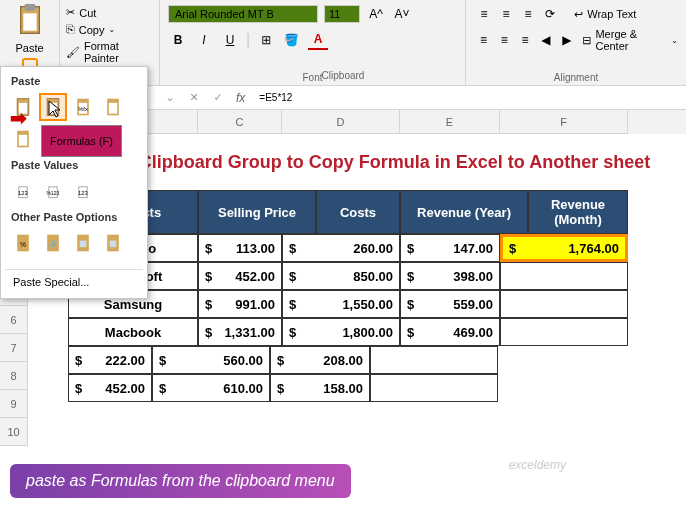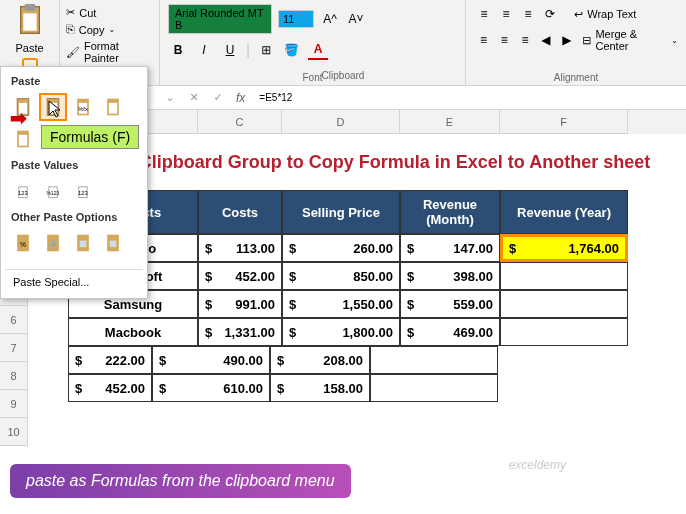--- a/index.html
+++ b/index.html
@@ -6,33 +6,33 @@
 body{background:#fff;width:686px;height:514px;position:relative;overflow:hidden}
 .ribbon{background:#f3f2f1;border-bottom:1px solid #d4d4d4;height:86px;display:flex;position:relative}
 .paste-section{width:60px;padding:4px;text-align:center;border-right:1px solid #d4d4d4;position:relative}
 .paste-section svg{width:28px;height:32px}
 .paste-label{font-size:11px;margin-top:2px}
 .paste-arrow{font-size:9px;color:#666;border:2px solid #ff8c00;border-radius:3px;display:inline-block;width:16px;height:12px;line-height:10px}
 .clip-actions{width:100px;padding:4px 2px;font-size:11px;border-right:1px solid #d4d4d4}
 .clip-actions div{padding:2px 4px;display:flex;align-items:center;gap:4px}
 .font-section{flex:1;padding:4px 8px;border-right:1px solid #d4d4d4;position:relative}
 .font-row{display:flex;gap:6px;align-items:center;margin-bottom:6px}
-.font-name{border:1px solid #ccc;background:#15803d;padding:2px 6px;font-size:11px;width:104px}
-.font-size{border:1px solid #ccc;background:#0ea5e9;padding:2px 4px;font-size:11px;width:36px}
+.font-name{border:1px solid #ccc;background:#4d7c0f;padding:2px 6px;font-size:11px;width:150px}
+.font-size{border:1px solid #ccc;background:#4d7c0f;padding:2px 4px;font-size:11px;width:36px}
 .btn-sm{width:20px;height:20px;display:inline-flex;align-items:center;justify-content:center;font-size:12px;cursor:pointer}
 .align-section{width:220px;padding:4px 8px;position:relative}
 .align-row{display:flex;gap:2px;align-items:center;margin-bottom:4px}
 .section-label{position:absolute;bottom:2px;left:50%;transform:translateX(-50%);font-size:10px;color:#666}
 .paste-menu{position:absolute;top:66px;left:0;background:#fff;border:1px solid #c6c6c6;box-shadow:2px 2px 6px rgba(0,0,0,0.3);z-index:100;width:148px;padding:4px}
 .pm-head{font-size:11px;font-weight:600;padding:4px 6px;color:#333}
 .pm-icons{display:flex;gap:2px;padding:2px 4px;flex-wrap:wrap}
 .pm-icon{width:28px;height:28px;border:1px solid transparent;display:flex;align-items:center;justify-content:center;cursor:pointer;position:relative}
 .pm-icon.highlighted{border:2px solid #ff8c00;background:#fde8d4}
 .pm-special{font-size:11px;padding:6px 8px;border-top:1px solid #ddd;margin-top:10px;cursor:pointer}
-.tooltip{position:absolute;top:30px;left:0;background:#bef264;border:1px solid #888;padding:3px 8px;font-size:14px;white-space:nowrap;z-index:200}
+.tooltip{position:absolute;top:30px;left:0;background:#be185d;border:1px solid #888;padding:9px 8px;font-size:11px;white-space:nowrap;z-index:200}
 .red-arrow{position:absolute;top:106px;left:10px;color:#c00;font-size:20px;font-weight:bold;z-index:150}
 .formula-bar{display:flex;align-items:center;border-bottom:1px solid #d4d4d4;height:24px;background:#fff;padding-left:158px}
 .fb-btn{width:24px;height:20px;display:flex;align-items:center;justify-content:center;color:#999;font-size:11px}
 .fb-fx{font-style:italic;color:#666;font-size:12px;padding:0 6px}
 .fb-val{font-size:10px;padding-left:8px}
 .sheet{display:flex;position:relative}
 .row-heads{width:28px;background:#f3f2f1}
 .rh{height:28px;border-bottom:1px solid #d4d4d4;border-right:1px solid #d4d4d4;display:flex;align-items:center;justify-content:center;font-size:11px;color:#666}
 .rh.first{height:24px}
 .grid{flex:1;position:relative}
@@ -265,24 +265,24 @@
       <div class="ch w-d">D</div>
       <div class="ch w-e">E</div>
       <div class="ch w-f">F</div>
     </div>
     <div class="title-row">
       <div class="title-text">e Clipboard Group to Copy Formula in Excel to Another sheet</div>
     </div>
     <div class="tbl" style="margin-left:40px">
       <div class="trow thead-row" style="height:44px">
         <div class="tcell w-b">Products</div>
+        <div class="tcell w-d">Selling Price</div>
         <div class="tcell w-c">Costs</div>
-        <div class="tcell w-d">Selling Price</div>
+        <div class="tcell w-f">Revenue (Year)</div>
         <div class="tcell w-e">Revenue (Month)</div>
-        <div class="tcell w-f">Revenue (Year)</div>
       </div>
       <div id="tbody">
           <div class="trow">
             <div class="tcell w-b prod">Lenovo</div>
             <div class="tcell w-c money">
               <span class="cur">$</span>
               <span>113.00</span>
             </div>
             <div class="tcell w-d money">
               <span class="cur">$</span>
@@ -345,21 +345,21 @@
             </div>
             <div class="tcell w-f money"></div>
           </div>
           <div class="trow">
             <div class="tcell w-c money">
               <span class="cur">$</span>
               <span>222.00</span>
             </div>
             <div class="tcell w-d money">
               <span class="cur">$</span>
-              <span>490.00</span>
+              <span>560.00</span>
             </div>
             <div class="tcell w-e money">
               <span class="cur">$</span>
               <span>208.00</span>
             </div>
             <div class="tcell w-f money"></div>
           </div>
           <div class="trow">
             <div class="tcell w-c money">
               <span class="cur">$</span>

